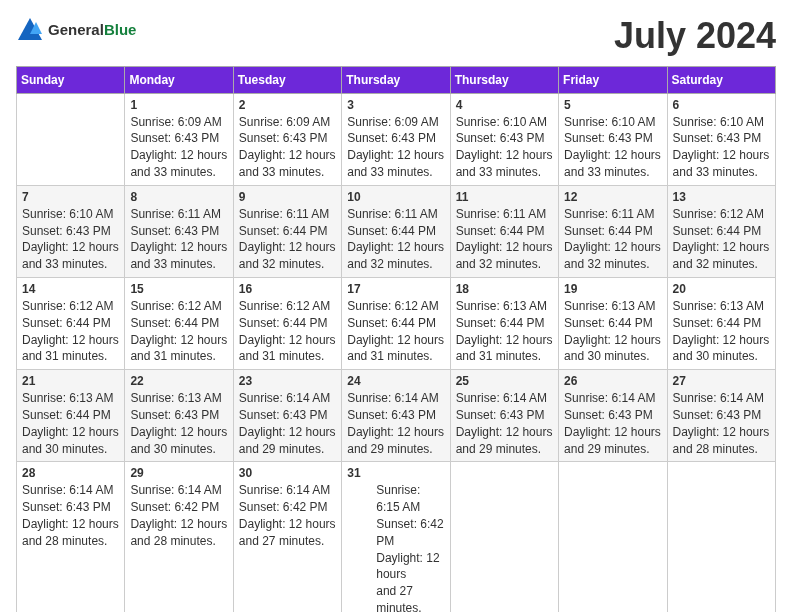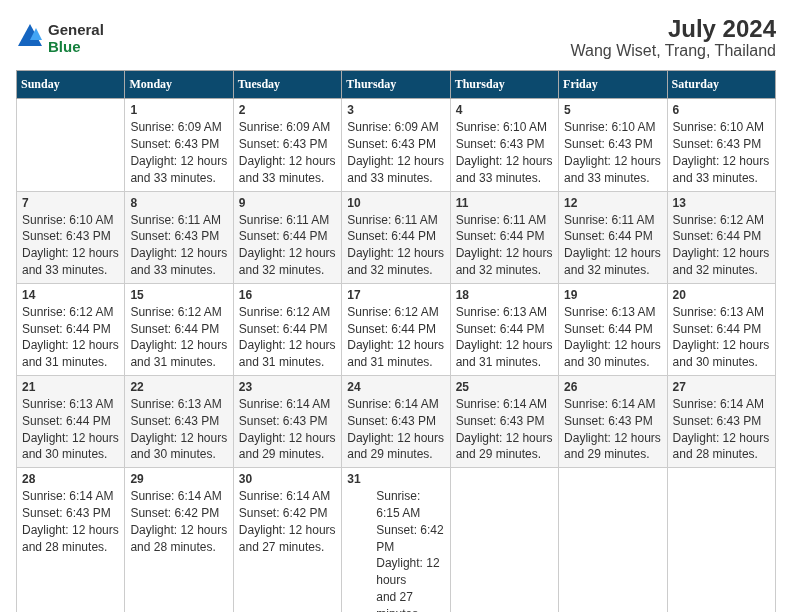--- a/index.html
+++ b/index.html
@@ -16,65 +16,63 @@
       align-items: flex-start;
       margin-bottom: 10px;
     }
     .logo {
       display: flex;
       align-items: center;
       gap: 4px;
     }
     .logo-text {
       display: flex;
-      flex-direction: column;
+      flex-direction: row;
       line-height: 1.1;
-      margin-top: 6px;
     }
     .logo-general {
       font-size: 15px;
       font-weight: bold;
       color: #333;
     }
     .logo-blue {
       font-size: 15px;
       font-weight: bold;
       color: #15803d;
     }
     .logo-icon {
       width: 28px;
       height: 28px;
     }
     .title-block {
       text-align: right;
     }
     .month-title {
-      font-size: 24px;
+      font-size: 36px;
       font-weight: bold;
       color: #333;
       line-height: 1.1;
     }
     .location {
       font-size: 16px;
       color: #444;
     }
     table {
       width: 100%;
       border-collapse: collapse;
       table-layout: fixed;
     }
     thead tr th {
-      background-color: #0c4a6e;
+      background-color: #6d28d9;
       color: #fff;
       font-size: 12px;
       font-weight: bold;
       padding: 6px 4px;
       text-align: left;
       border: 1px solid #aaa;
-      font-family: Liberation Serif, serif;
     }
     tbody tr td {
       vertical-align: top;
       border: 1px solid #ccc;
       padding: 4px 5px;
       font-size: 10px;
       color: #333;
       height: 80px;
     }
     .day-number {
@@ -107,21 +105,20 @@
       <polygon points="14,2 26,24 2,24" fill="#1565c0"></polygon>
       <polygon points="20,6 26,18 14,18" fill="#42a5f5"></polygon>
     </svg>
     <div class="logo-text">
       <span class="logo-general">General</span>
       <span class="logo-blue">Blue</span>
     </div>
   </div>
   <div class="title-block">
     <div class="month-title">July 2024</div>
-    <div class="location">Wang Wiset, Trang, Thailand</div>
   </div>
 </div>
 
 <table>
   <thead>
     <tr>
         <th>Sunday</th>
         <th>Monday</th>
         <th>Tuesday</th>
         <th>Thursday</th>

